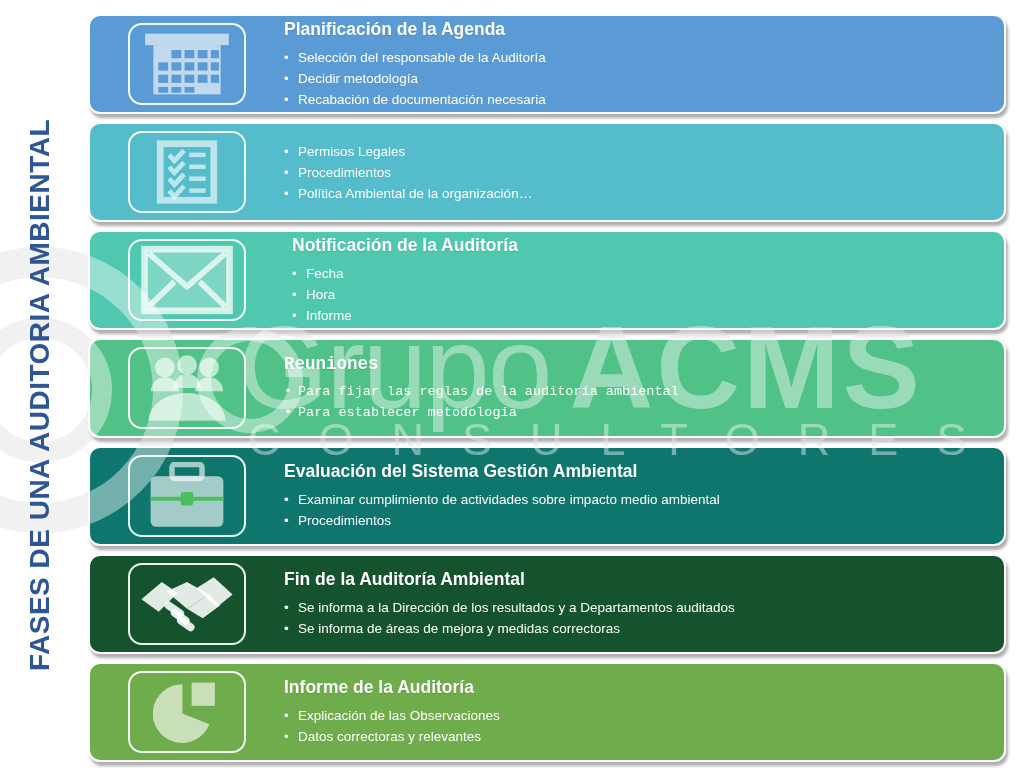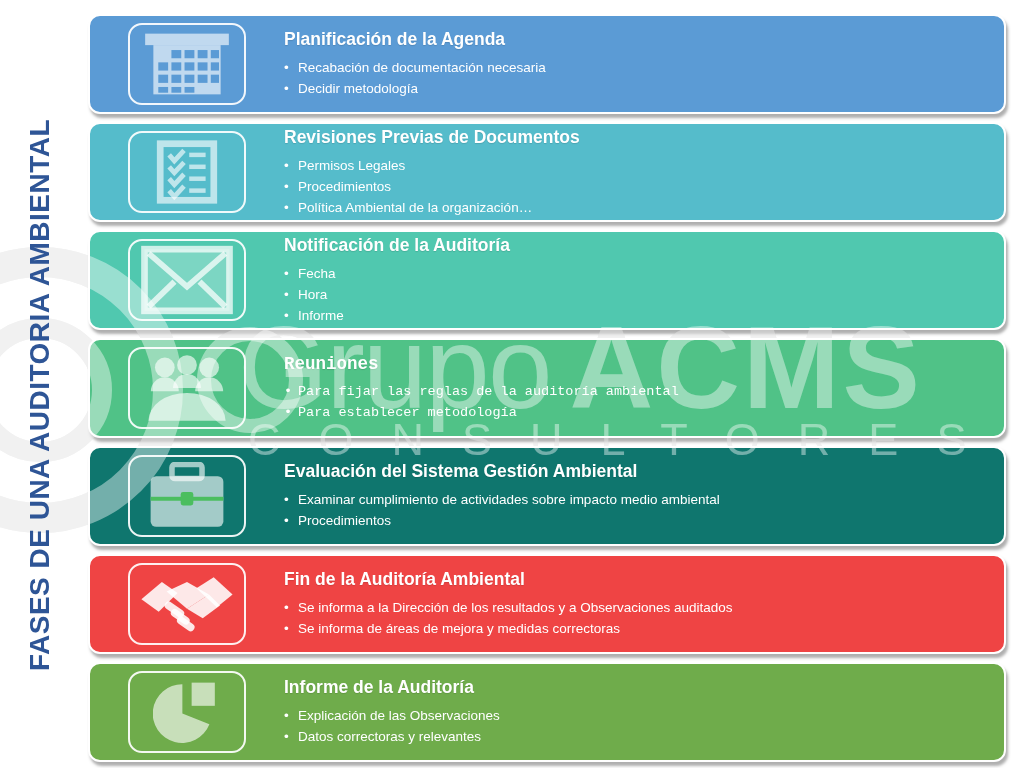--- a/index.html
+++ b/index.html
@@ -85,22 +85,23 @@
               <rect x="84" y="52" width="10" height="10"></rect>
             <rect x="20" y="67" width="12" height="7"></rect>
               <rect x="36" y="67" width="12" height="7"></rect>
               <rect x="52" y="67" width="12" height="7"></rect>
           </g>
         </svg>
       </div>
       <div class="content">
         <div class="title">Planificación de la Agenda</div>
         <ul>
+          <li>Selección del responsable de la Auditoría</li>
+          <li>Decidir metodología</li>
           <li>Recabación de documentación necesaria</li>
-          <li>Decidir metodología</li>
         </ul>
       </div>
     </div>
 
     <div class="bar" style="background-color: rgb(85, 188, 203); color: rgb(85, 188, 203);">
       <div class="icon-box">
         <svg width="64" height="64" viewBox="0 0 86 86">
           <rect x="7" y="5" width="72" height="76" class="icsl" stroke-width="9"></rect>
           <g class="icsl" stroke-width="6.5">
             <path d="M19 20 l7 8 l13 -14"></path>
@@ -110,30 +111,29 @@
           </g>
           <g class="ic">
             <rect x="46" y="17" width="22" height="6"></rect>
             <rect x="46" y="33" width="22" height="6"></rect>
             <rect x="46" y="49" width="22" height="6"></rect>
             <rect x="46" y="65" width="22" height="6"></rect>
           </g>
         </svg>
       </div>
       <div class="content">
-        <div class="title">Revisiones Previas de Documentos</div>
         <ul>
           <li>Permisos Legales</li>
           <li>Procedimientos</li>
           <li>Política Ambiental de la organización…</li>
         </ul>
       </div>
     </div>
 
-    <div class="bar" style="background-color: rgb(80, 200, 175); color: rgb(80, 200, 175);">
+    <div class="bar" style="background-color: rgb(80, 200, 175); color: rgb(80, 200, 175); gap: 8px;">
       <div class="icon-box">
         <svg width="96" height="70" viewBox="0 0 112 84">
           <rect x="5" y="5" width="102" height="74" class="ic2" stroke-width="8"></rect>
           <path d="M10 10 L56 50 L102 10" class="icln" stroke-width="7"></path>
           <path d="M10 74 L41 44" class="icln" stroke-width="7"></path>
           <path d="M102 74 L71 44" class="icln" stroke-width="7"></path>
         </svg>
       </div>
       <div class="content">
         <div class="title">Notificación de la Auditoría</div>
@@ -179,38 +179,38 @@
       </div>
       <div class="content">
         <div class="title">Evaluación del Sistema Gestión Ambiental</div>
         <ul>
           <li>Examinar cumplimiento de actividades sobre impacto medio ambiental</li>
           <li>Procedimientos</li>
         </ul>
       </div>
     </div>
 
-    <div class="bar" style="background-color: #ef4444; color: rgb(79, 184, 76);">
+    <div class="bar" style="background-color: #14532d; color: rgb(79, 184, 76);">
       <div class="icon-box">
         <svg width="96" height="66" viewBox="0 0 120 84">
           <g class="ich">
             <polygon points="2,36 28,14 48,28 24,52"></polygon>
             <polygon points="118,30 94,8 72,22 98,46"></polygon>
             <polygon points="34,26 60,14 88,30 60,48"></polygon>
             <polygon points="60,48 88,30 102,44 80,60"></polygon>
             <rect x="30" y="44" width="28" height="10" rx="5" transform="rotate(35 44 49)"></rect>
             <rect x="38" y="53" width="27" height="10" rx="5" transform="rotate(35 51 58)"></rect>
             <rect x="46" y="62" width="25" height="10" rx="5" transform="rotate(35 58 67)"></rect>
           </g>
         </svg>
       </div>
       <div class="content">
         <div class="title">Fin de la Auditoría Ambiental</div>
         <ul>
-          <li>Se informa a la Dirección de los resultados y a Observaciones auditados</li>
+          <li>Se informa a la Dirección de los resultados y a Departamentos auditados</li>
           <li>Se informa de áreas de mejora y medidas correctoras</li>
         </ul>
       </div>
     </div>
 
     <div class="bar" style="background-color: rgb(111, 172, 75); color: rgb(111, 172, 75);">
       <div class="icon-box">
         <svg width="68" height="68" viewBox="0 0 88 88">
           <path d="M38 46 L38 8 A38 38 0 1 0 73 60 Z" class="ic"></path>
           <rect x="50" y="6" width="30" height="30" class="ic"></rect>

